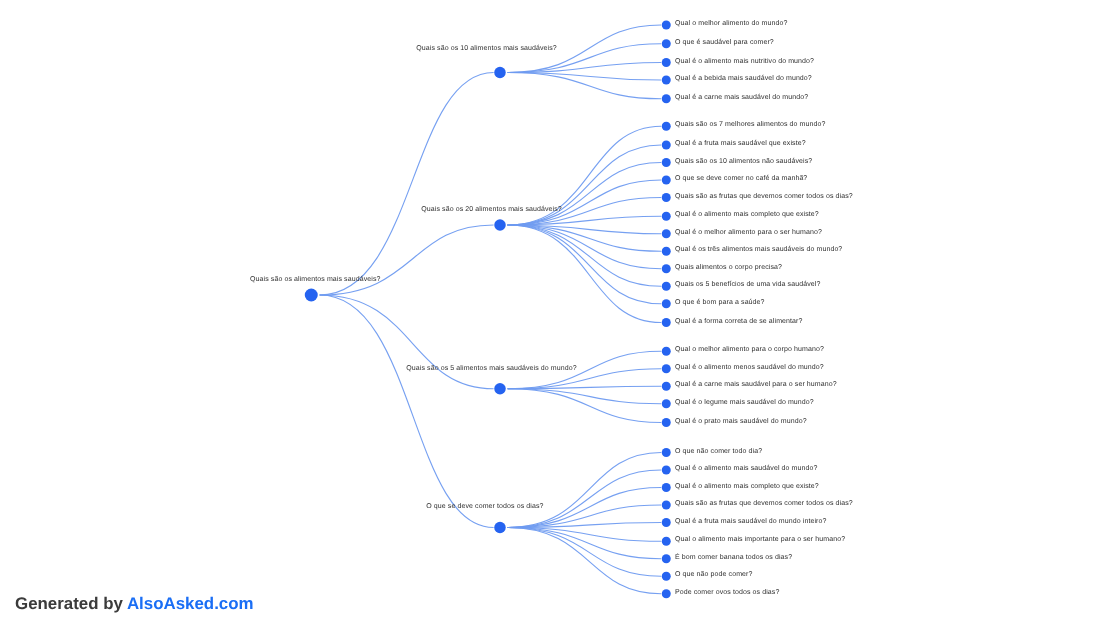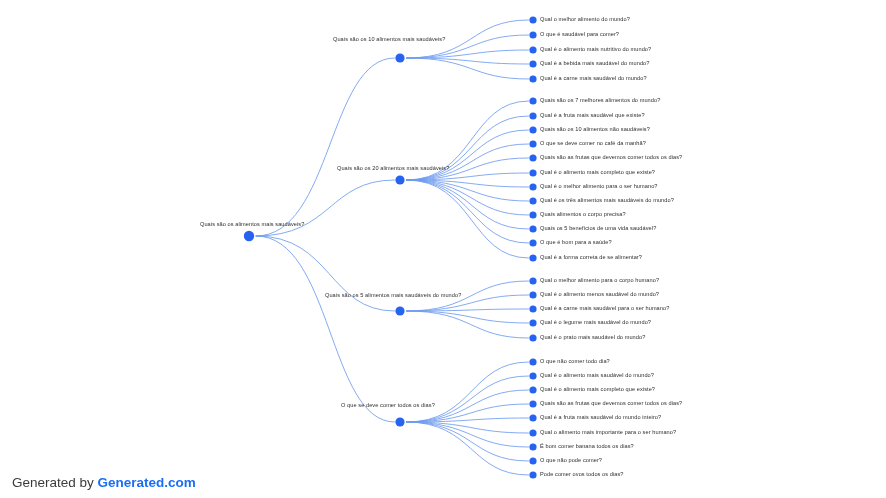--- a/index.html
+++ b/index.html
@@ -31,21 +31,21 @@
     left:12px;bottom:8px;
     font-size:13.5px;
     color:#3b3b3b;
     white-space:nowrap;
     font-family:"Liberation Sans", sans-serif;
   }
   #footer .brand{
     color:#1a6ef5;
     font-weight:bold;
   }
-  #footer .gen{font-weight:normal;}
+  #footer .gen{font-weight:bold;}
 </style>
 </head>
 <body>
 
 <div id="canvas">
   <svg id="tree" viewBox="0 0 886 498" preserveAspectRatio="none">
     <g id="edges-layer">
         <path class="edge" d="M255.7,236 C332.26,236 328.084,58 394.9,58" stroke="#6f9bf0"></path>
         <path class="edge" d="M255.7,236 C332.26,236 328.084,180 394.9,180" stroke="#6f9bf0"></path>
         <path class="edge" d="M255.7,236 C332.26,236 328.084,311 394.9,311" stroke="#6f9bf0"></path>
@@ -155,14 +155,14 @@
       <div class="leaf-label" style="left: 540px; top: 400.4px; color: rgb(47, 47, 47);">Quais são as frutas que devemos comer todos os dias?</div>
       <div class="leaf-label" style="left: 540px; top: 414.4px; color: rgb(47, 47, 47);">Qual é a fruta mais saudável do mundo inteiro?</div>
       <div class="leaf-label" style="left: 540px; top: 429.4px; color: rgb(47, 47, 47);">Qual o alimento mais importante para o ser humano?</div>
       <div class="leaf-label" style="left: 540px; top: 443.4px; color: rgb(47, 47, 47);">É bom comer banana todos os dias?</div>
       <div class="leaf-label" style="left: 540px; top: 457.4px; color: rgb(47, 47, 47);">O que não pode comer?</div>
       <div class="leaf-label" style="left: 540px; top: 471.4px; color: rgb(47, 47, 47);">Pode comer ovos todos os dias?</div>
     </div>
 </div>
 
 <div id="footer">
-  <span class="gen">Generated by </span><span class="brand">Generated.com</span>
+  <span class="gen">Generated by </span><span class="brand">AlsoAsked.com</span>
 </div>
 
 </body></html>

